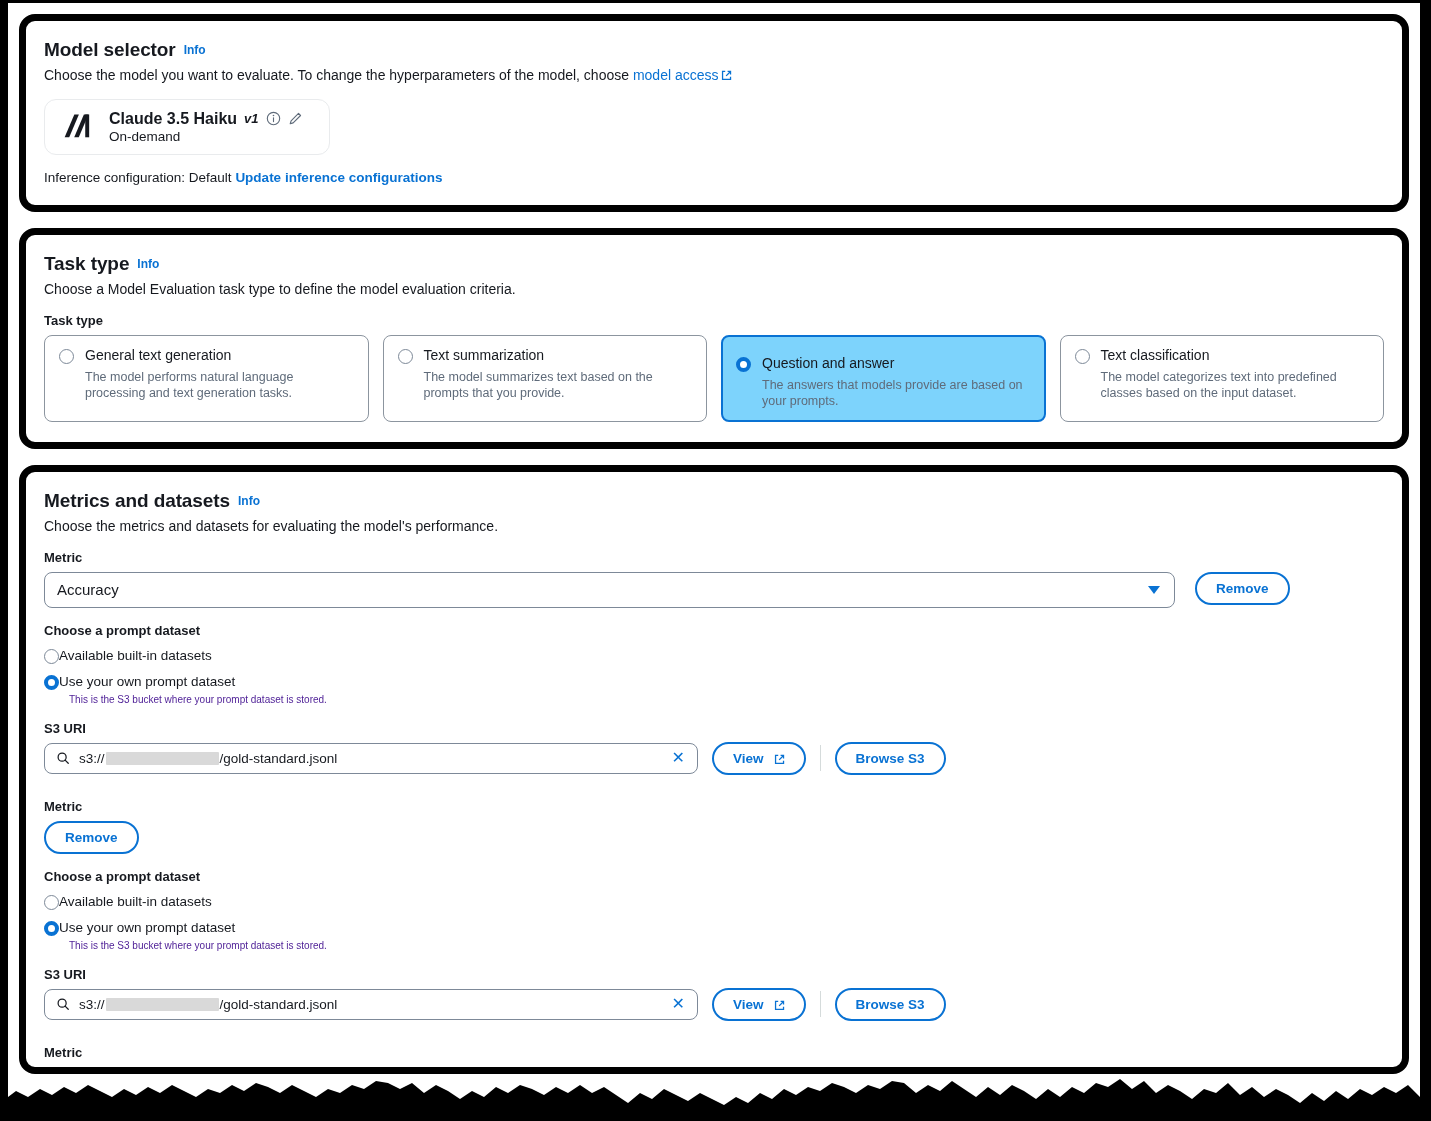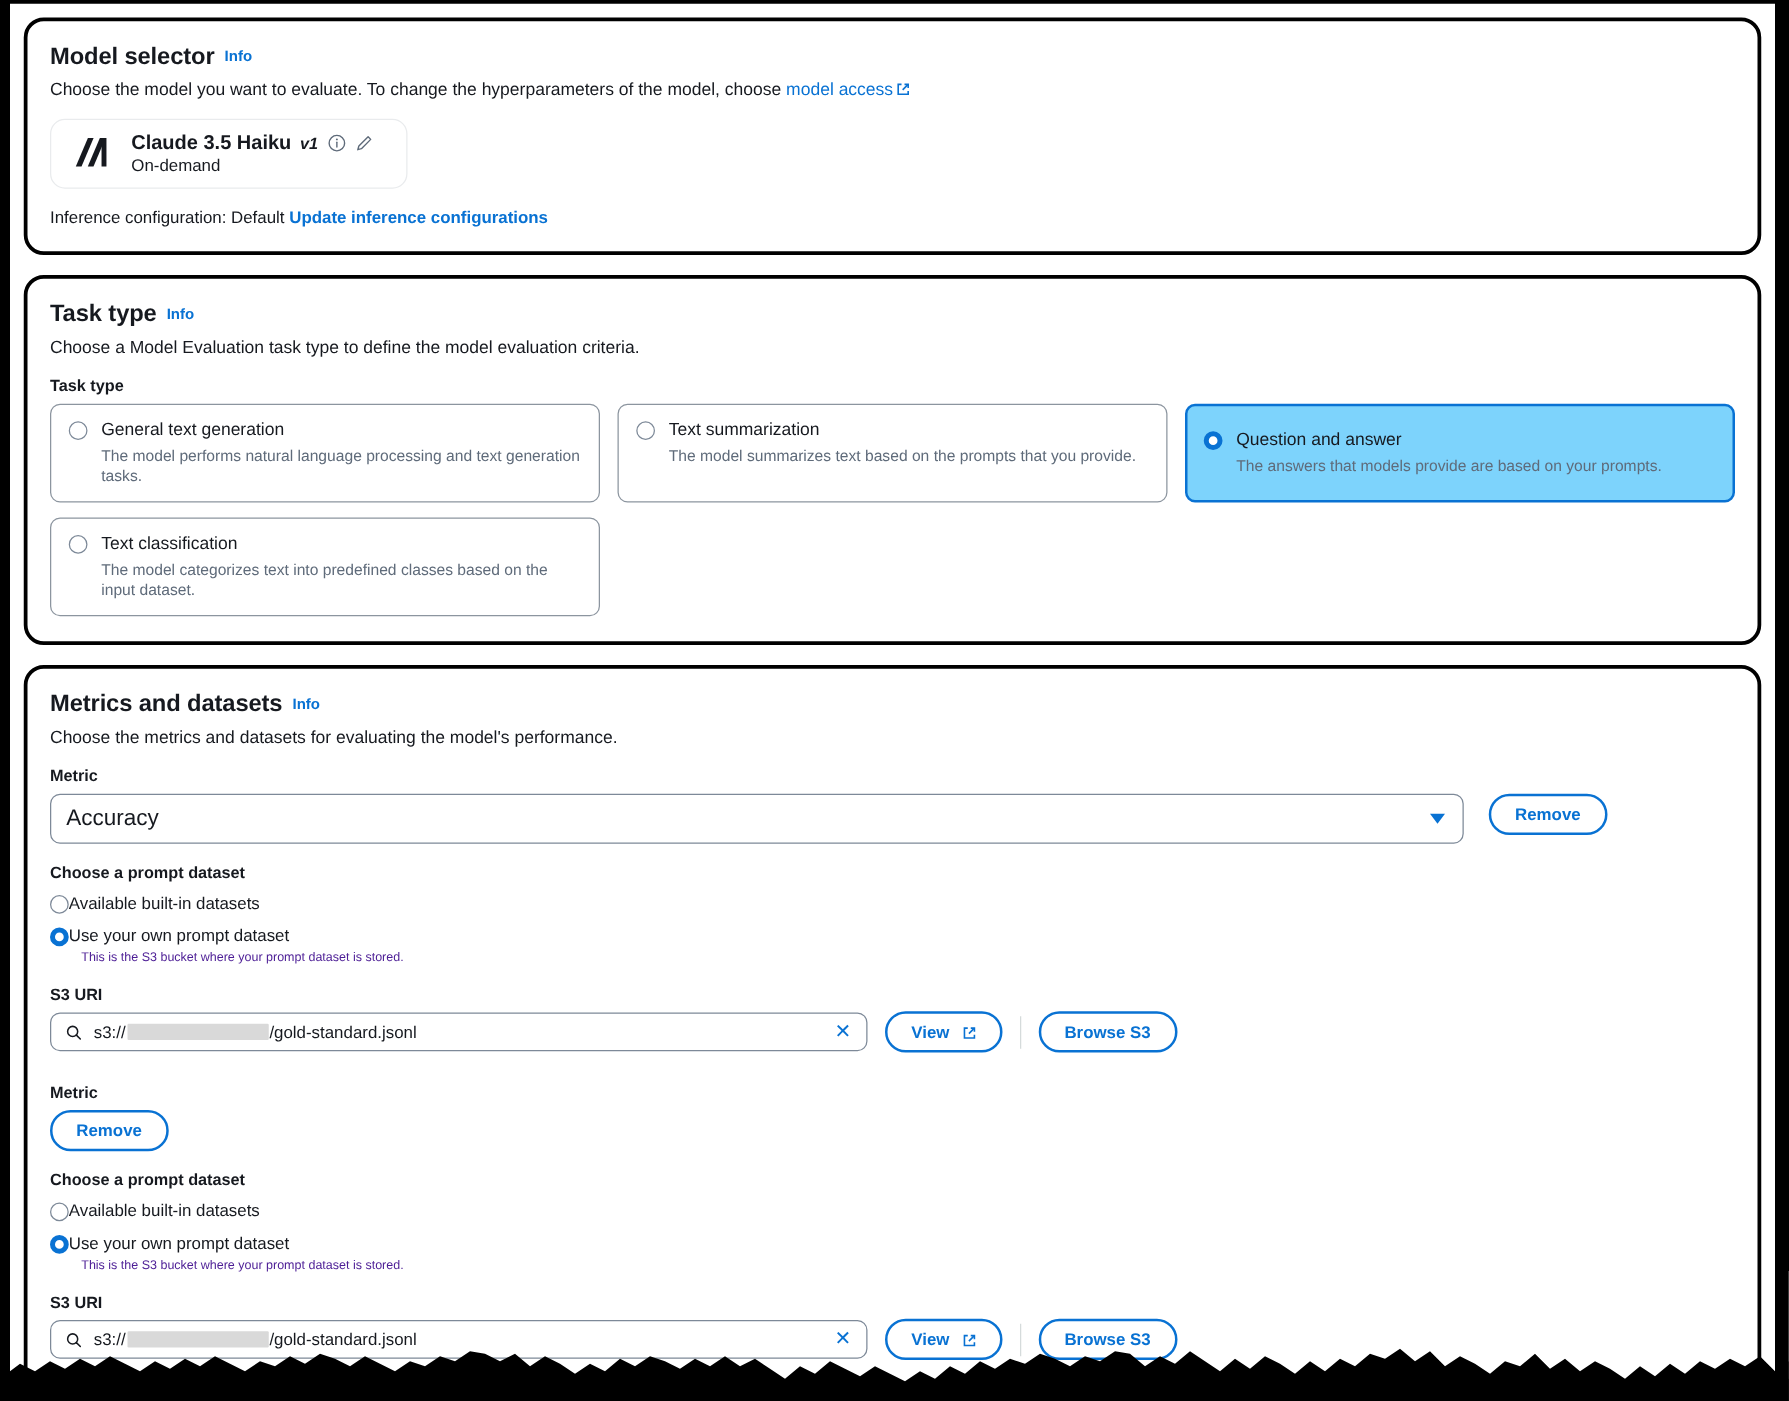--- a/index.html
+++ b/index.html
@@ -15,21 +15,21 @@
     position:absolute;
     left:8px; top:3px;
     width:1412px; height:1118px;
     background:#ffffff;
     overflow:hidden;
   }
   .inner { padding:11px 11px 0 11px; }
 
   
   .card {
-    border:3px solid #000000;
+    border:7px solid #000000;
     border-radius:16px;
     background:#fff;
     padding:18px 18px 20px 18px;
     margin-bottom:16px;
   }
   .card.last { padding-bottom:0; }
 
   h2.section-title {
     font-size:19px;
     font-weight:700;
@@ -70,21 +70,21 @@
   .model-name-row { display:flex; align-items:center; gap:7px; }
   .model-name { font-size:16px; font-weight:700; color:#16191f; }
   .model-ver { font-size:13px; font-style:italic; font-weight:700; color:#16191f; }
   .mini-icon { width:15px; height:15px; color:#5f6b7a; cursor:pointer; flex:none; }
   .model-sub { font-size:13.5px; color:#16191f; margin-top:1px; }
   .inference-row { font-size:13.5px; color:#16191f; margin-top:15px; }
   .inference-row b { color:#0972d3; font-weight:700; cursor:pointer; }
 
   
   .field-label { font-size:13px; font-weight:700; color:#16191f; margin-bottom:7px; }
-  .tile-grid { display:grid; grid-template-columns:1fr 1fr 1fr; gap:12px 14px; }
+  .tile-grid { display:grid; grid-template-columns:1fr 1fr 1fr 1fr; gap:12px 14px; }
   .tile {
     border:1px solid #8c959f;
     border-radius:8px;
     padding:11px 14px 12px 14px;
     display:flex;
     gap:11px;
     cursor:pointer;
     background:#fff;
     min-height:55px;
   }
@@ -111,21 +111,21 @@
   .select {
     flex:none;
     width:1131px;
     border:1px solid #7d8998;
     border-radius:8px;
     background:#fff;
     padding:8px 34px 9px 12px;
     position:relative;
     cursor:pointer;
   }
-  .select-value { font-size:18px; color:#16191f; }
+  .select-value { font-size:15px; color:#16191f; }
   .select-desc { font-size:12px; color:#5f6b7a; margin-top:3px; }
   .caret {
     position:absolute; right:14px; top:50%; transform:translateY(-50%);
     width:0; height:0;
     border-left:6px solid transparent; border-right:6px solid transparent;
     border-top:8px solid #0972d3;
   }
   .btn-outline {
     border:2px solid #0972d3;
     color:#0972d3;

